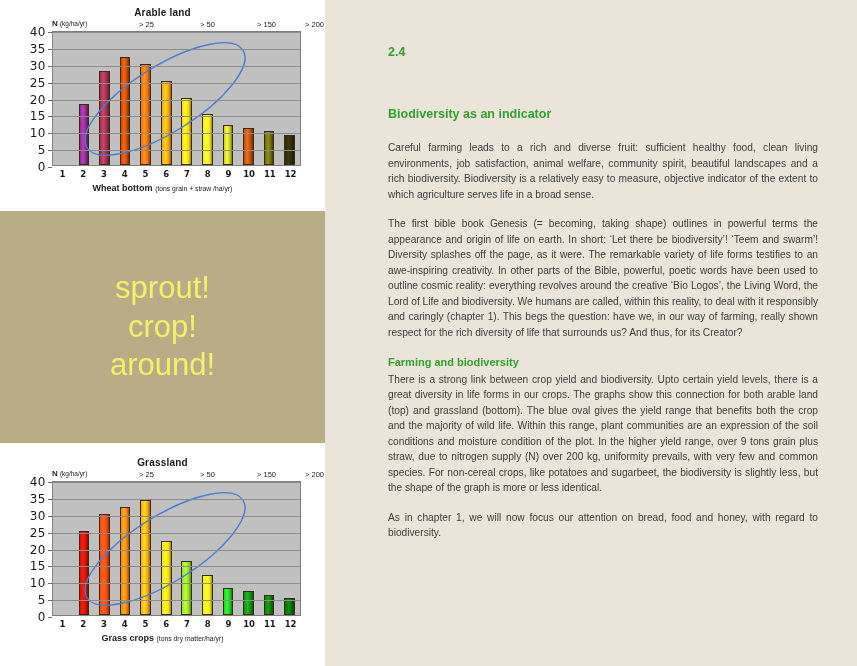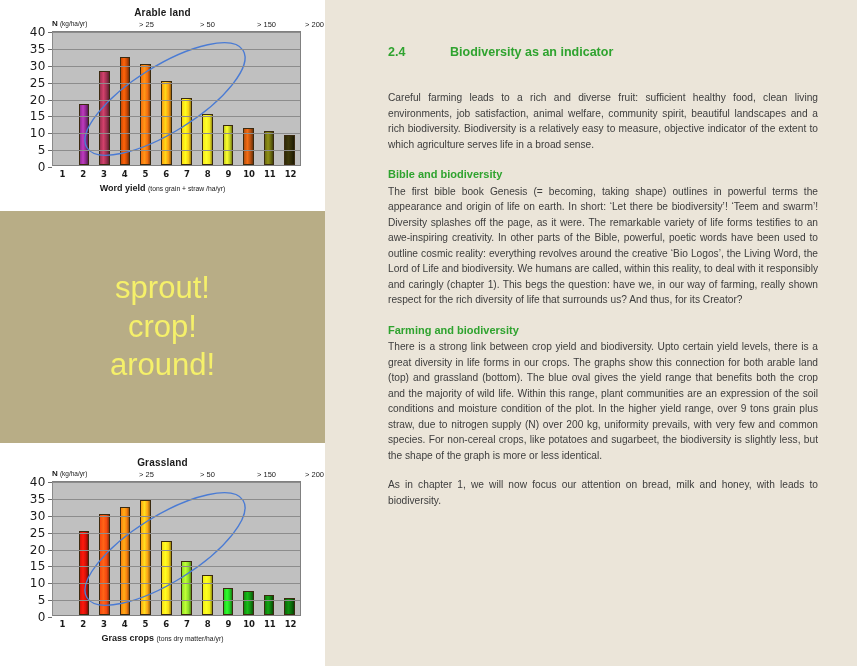--- a/index.html
+++ b/index.html
@@ -104,21 +104,21 @@
     text-align:center;
   }
 
   
   .doc{
     position:absolute;left:63px;top:43px;width:430px;
     color:#3d3d3d;font-size:10.2px;line-height:1.52;
     text-align:justify;
     font-family:"Liberation Sans", sans-serif;
   }
-  .sec-head{display:flex;margin-bottom:28px;}
+  .sec-head{display:flex;margin-bottom:16px;flex-direction:column;}
   .sec-num{color:#2fa32f;font-size:12.5px;font-weight:600;width:62px;flex:0 0 62px;}
   .sec-title{color:#2fa32f;font-size:12.5px;font-weight:600;}
   .para{margin:0 0 14px 0;text-align:justify;}
   .sub-head{color:#2fa32f;font-size:11px;font-weight:600;margin:0 0 1px 0;}
   .tight{margin-top:0;}
 </style>
 </head>
 <body>
 
 <div class="page">
@@ -218,21 +218,21 @@
           <div class="xcell">5</div>
           <div class="xcell">6</div>
           <div class="xcell">7</div>
           <div class="xcell">8</div>
           <div class="xcell">9</div>
           <div class="xcell">10</div>
           <div class="xcell">11</div>
           <div class="xcell">12</div>
         </div>
       <div class="xlabel">
-        <span>Word yield</span> <span class="sub">(tons grain + straw /ha/yr)</span>
+        <span>Wheat bottom</span> <span class="sub">(tons grain + straw /ha/yr)</span>
       </div>
     </div>
 
     <div class="olive">
       <div class="olive-line">sprout!</div>
       <div class="olive-line">crop!</div>
       <div class="olive-line">around!</div>
     </div>
 
     <div class="chart-panel chart-bottom">
@@ -340,21 +340,20 @@
     </div>
   </div>
 
   <div class="right-col">
     <div class="doc">
       <div class="sec-head">
         <div class="sec-num">2.4</div>
         <div class="sec-title">Biodiversity as an indicator</div>
       </div>
       <p class="para">Careful farming leads to a rich and diverse fruit: sufficient healthy food, clean living environments, job satisfaction, animal welfare, community spirit, beautiful landscapes and a rich biodiversity. Biodiversity is a relatively easy to measure, objective indicator of the extent to which agriculture serves life in a broad sense.</p>
-      <p class="sub-head">Bible and biodiversity</p>
       <p class="para tight">The first bible book Genesis (= becoming, taking shape) outlines in powerful terms the appearance and origin of life on earth. In short: ‘Let there be biodiversity’! ‘Teem and swarm’! Diversity splashes off the page, as it were. The remarkable variety of life forms testifies to an awe-inspiring creativity. In other parts of the Bible, powerful, poetic words have been used to outline cosmic reality: everything revolves around the creative ‘Bio Logos’, the Living Word, the Lord of Life and biodiversity. We humans are called, within this reality, to deal with it responsibly and caringly (chapter 1). This begs the question: have we, in our way of farming, really shown respect for the rich diversity of life that surrounds us? And thus, for its Creator?</p>
       <p class="sub-head">Farming and biodiversity</p>
       <p class="para tight">There is a strong link between crop yield and biodiversity. Upto certain yield levels, there is a great diversity in life forms in our crops. The graphs show this connection for both arable land (top) and grassland (bottom). The blue oval gives the yield range that benefits both the crop and the majority of wild life. Within this range, plant communities are an expression of the soil conditions and moisture condition of the plot. In the higher yield range, over 9 tons grain plus straw, due to nitrogen supply (N) over 200 kg, uniformity prevails, with very few and common species. For non-cereal crops, like potatoes and sugarbeet, the biodiversity is slightly less, but the shape of the graph is more or less identical.</p>
-      <p class="para">As in chapter 1, we will now focus our attention on bread, milk and honey, with leads to biodiversity.</p>
+      <p class="para">As in chapter 1, we will now focus our attention on bread, food and honey, with regard to biodiversity.</p>
     </div>
   </div>
 
 </div>
 
 </body></html>

